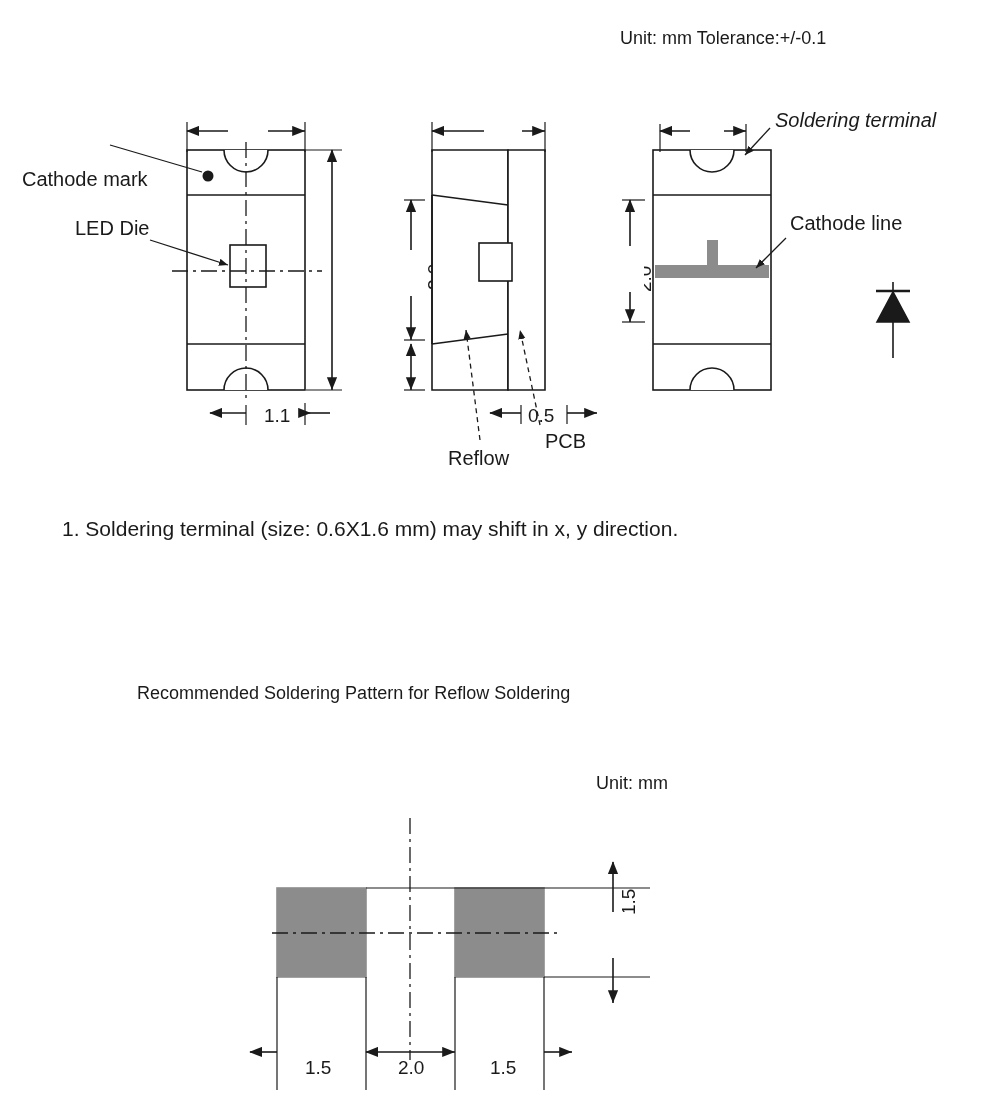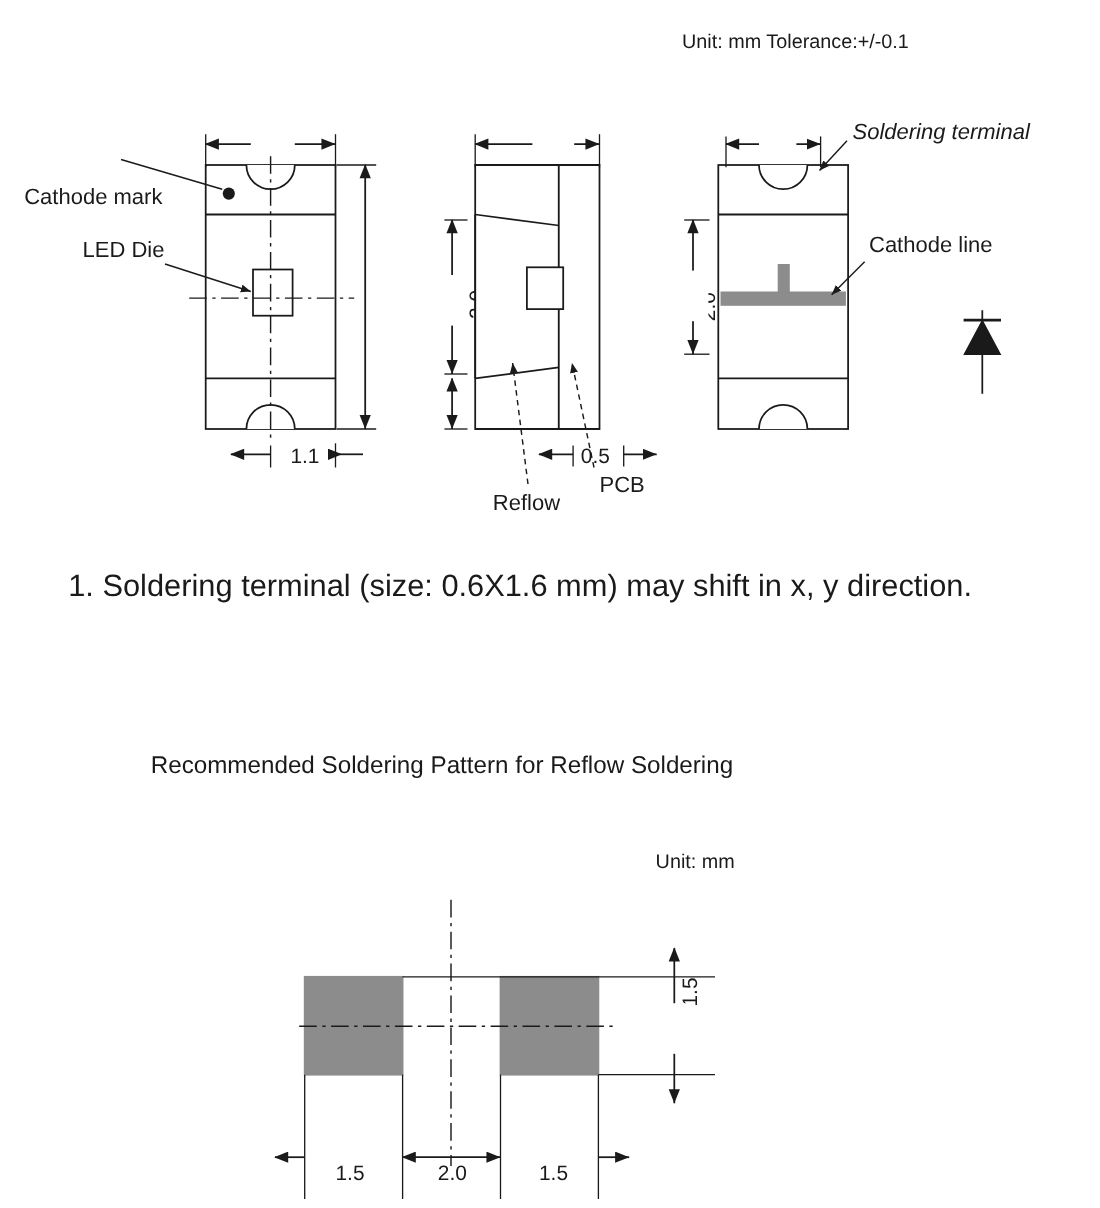--- a/index.html
+++ b/index.html
@@ -28,24 +28,24 @@
   .t-unit {
     font-size: 18px;
   }
   .t-lab {
     font-size: 20px;
   }
   .t-dim {
     font-size: 19px;
   }
   .t-note {
-    font-size: 28px;
+    font-size: 21px;
   }
   .t-head {
-    font-size: 22px;
+    font-size: 18px;
   }
   .vert {
     transform-origin: left top;
     transform: rotate(-90deg);
   }
   svg.layer {
     position: absolute;
     left: 0; top: 0;
     width: 1000px;
     height: 1098px;

